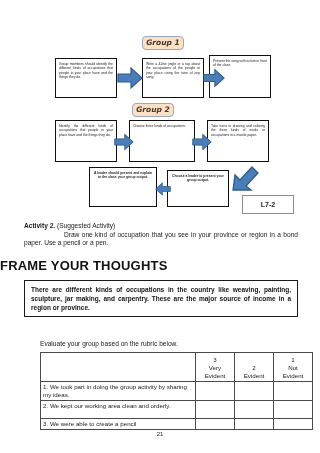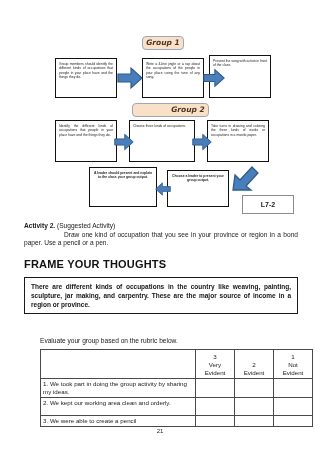--- a/index.html
+++ b/index.html
@@ -33,21 +33,21 @@
     font-family: "DejaVu Sans", sans-serif;
     font-size: 7.5px;
     font-style: italic;
     font-weight: bold;
     color: #4a3520;
     text-align: center;
     line-height: 12px;
     height: 12px;
   }
   #grp1 { left: 142px; top: 36px; width: 40px; }
-  #grp2 { left: 132px; top: 103px; width: 40px; padding-left: 35px; }
+  #grp2 { left: 132px; top: 103px; width: 40px; }
 
   .pbox {
     position: absolute;
     border: 1px solid #111111;
     background: #ffffff;
     box-sizing: border-box;
     padding: 2.5px 3px;
     font-size: 3.4px;
     line-height: 4.6px;
     color: #1c1c1c;
@@ -108,25 +108,24 @@
     text-align: justify;
   }
   .act-head {
     font-weight: bold;
   }
   .act-indent {
     text-indent: 40px;
   }
 
   .sec-head {
-    font-size: 11px;
+    font-size: 13px;
     font-weight: bold;
     letter-spacing: 0.2px;
     color: #111;
-    padding-left: 24px;
   }
 
   .frame-box {
     margin: 0 22px 0 24px;
     border: 1px solid #1a1a1a;
     padding: 4px 6px;
     font-size: 6.5px;
     line-height: 9px;
     text-align: justify;
     font-weight: bold;

